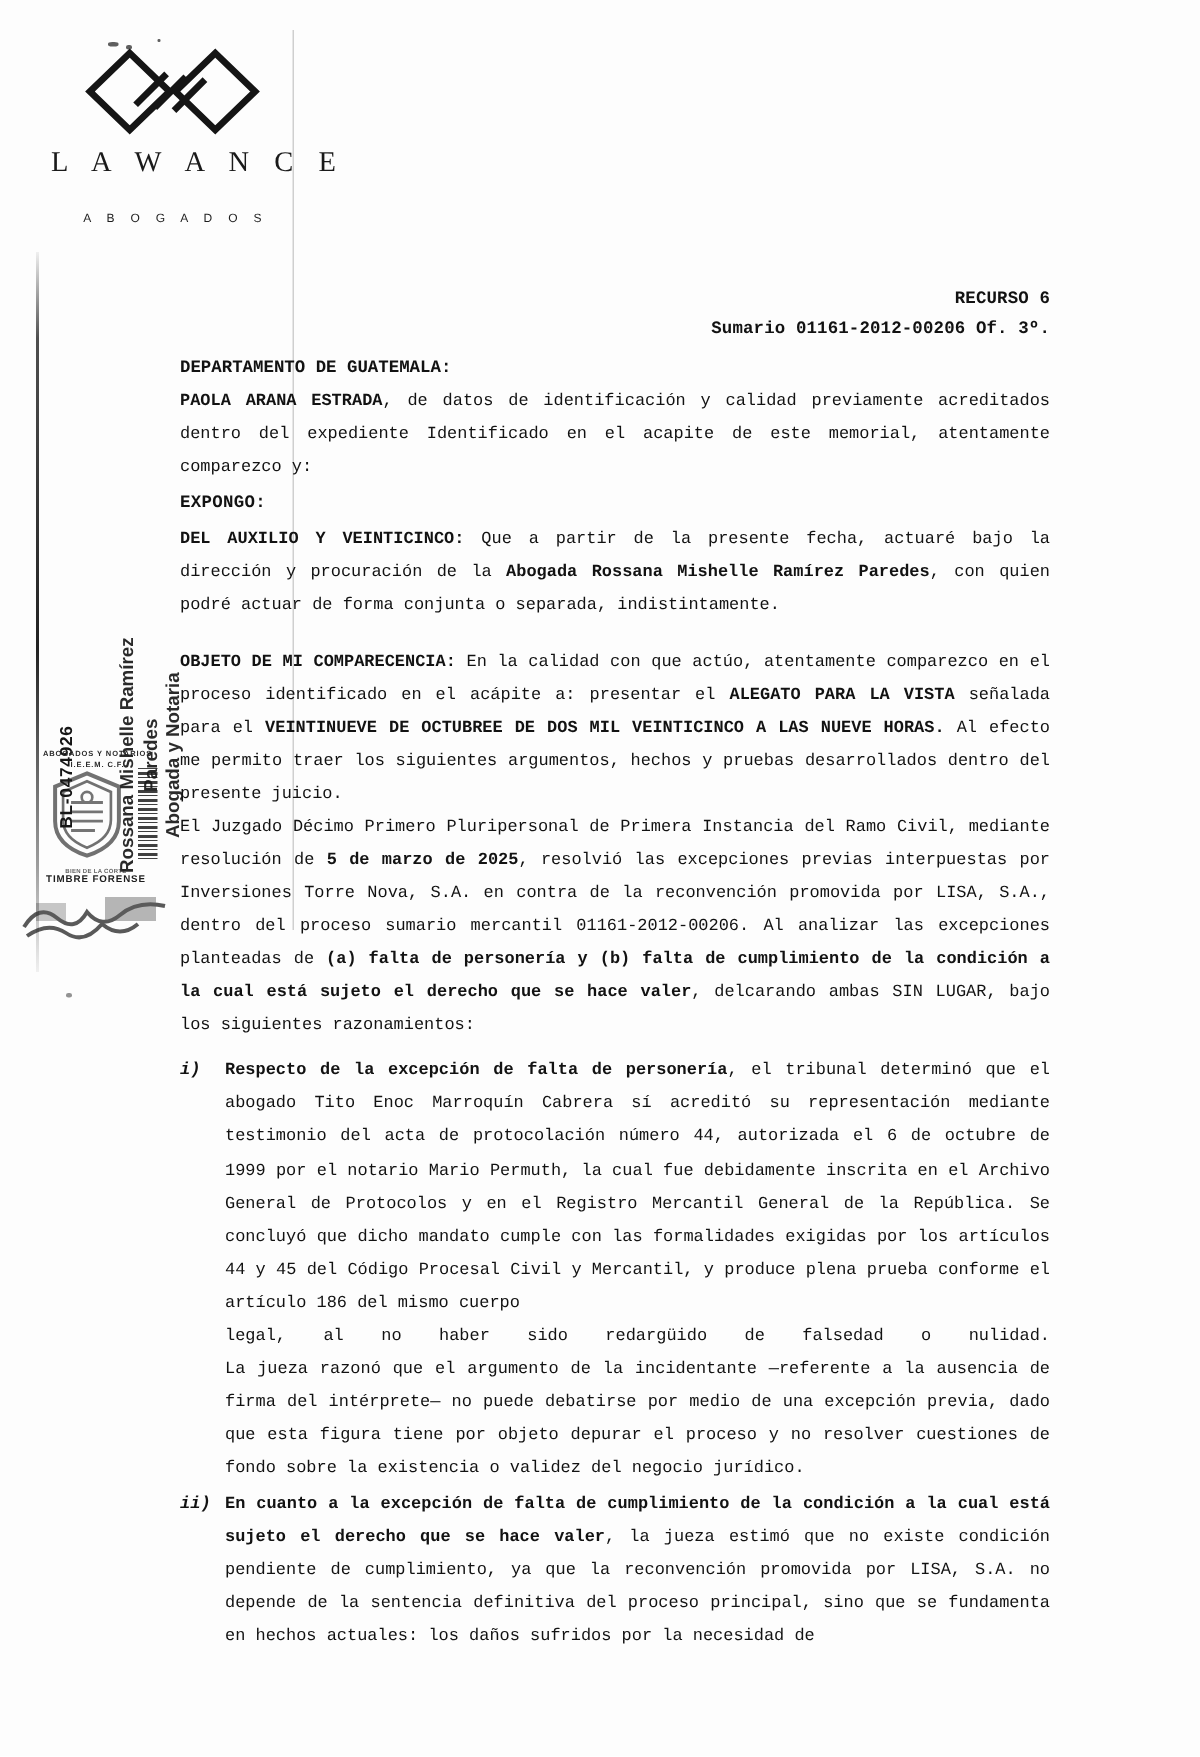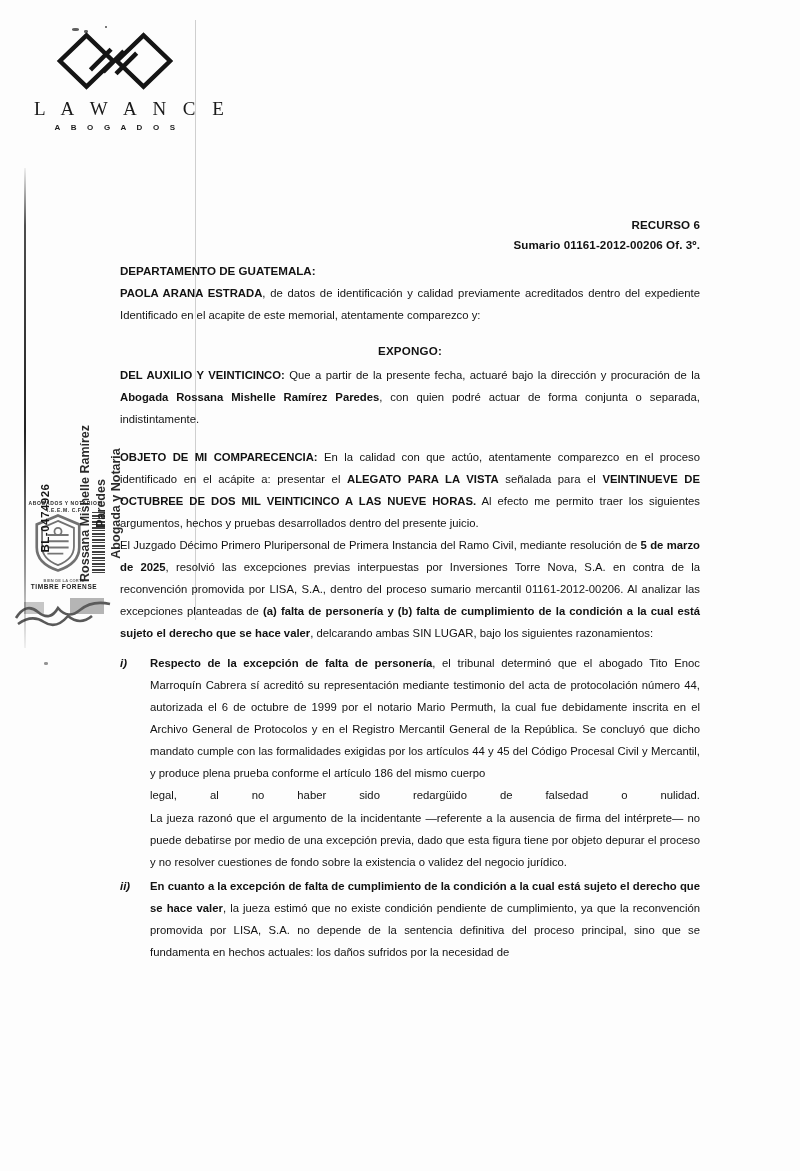--- a/index.html
+++ b/index.html
@@ -70,24 +70,24 @@
     font-family: "Liberation Serif", serif;
     font-size: 19px;
     letter-spacing: 6px;
     color: #1a1a1a;
     margin-left: 4px;
     white-space: nowrap;
   }
   .logo-sub {
     font-family: "Liberation Sans", sans-serif;
     font-size: 8px;
-    font-weight: bold;
+    font-weight: normal;
     letter-spacing: 4.2px;
     color: #1d1d1d;
-    margin-top: 3px;
+    margin-top: 21px;
     margin-left: 4px;
   }
 
   
   .stamp-wrap {
     position: absolute;
     left: 8px;
     top: 420px;
     width: 120px;
     height: 250px;
@@ -175,25 +175,26 @@
     top: 172px;
     width: 100px;
     height: 36px;
     opacity: .7;
   }
 
   
   .content {
     position: absolute;
     left: 120px;
-    top: 215px;
+    top: 190px;
     width: 580px;
     font-size: 11.3px;
     line-height: 1.95;
     color: #121212;
+    font-family: Liberation Mono, monospace;
   }
   .right-head {
     text-align: right;
     font-weight: bold;
     font-size: 11.6px;
     line-height: 1.75;
     letter-spacing: .1px;
   }
   .addressee {
     font-weight: bold;
@@ -207,24 +208,24 @@
     text-align: justify;
     text-align-last: justify;
     word-spacing: 2px;
   }
   p.para {
     margin: 0;
     text-align: justify;
     text-align-last: left;
   }
   .center-head {
-    text-align: center;
+    text-align: left;
     font-weight: bold;
     font-size: 11.6px;
-    margin: 14px 0 2px 0;
+    margin: 2px 0 2px 0;
     letter-spacing: .2px;
   }
   .gap {
     height: 16px;
   }
   .gap-sm { height: 8px; }
   b, strong { font-weight: bold; }
   .uline {
     font-weight: bold;
     text-decoration: underline;

